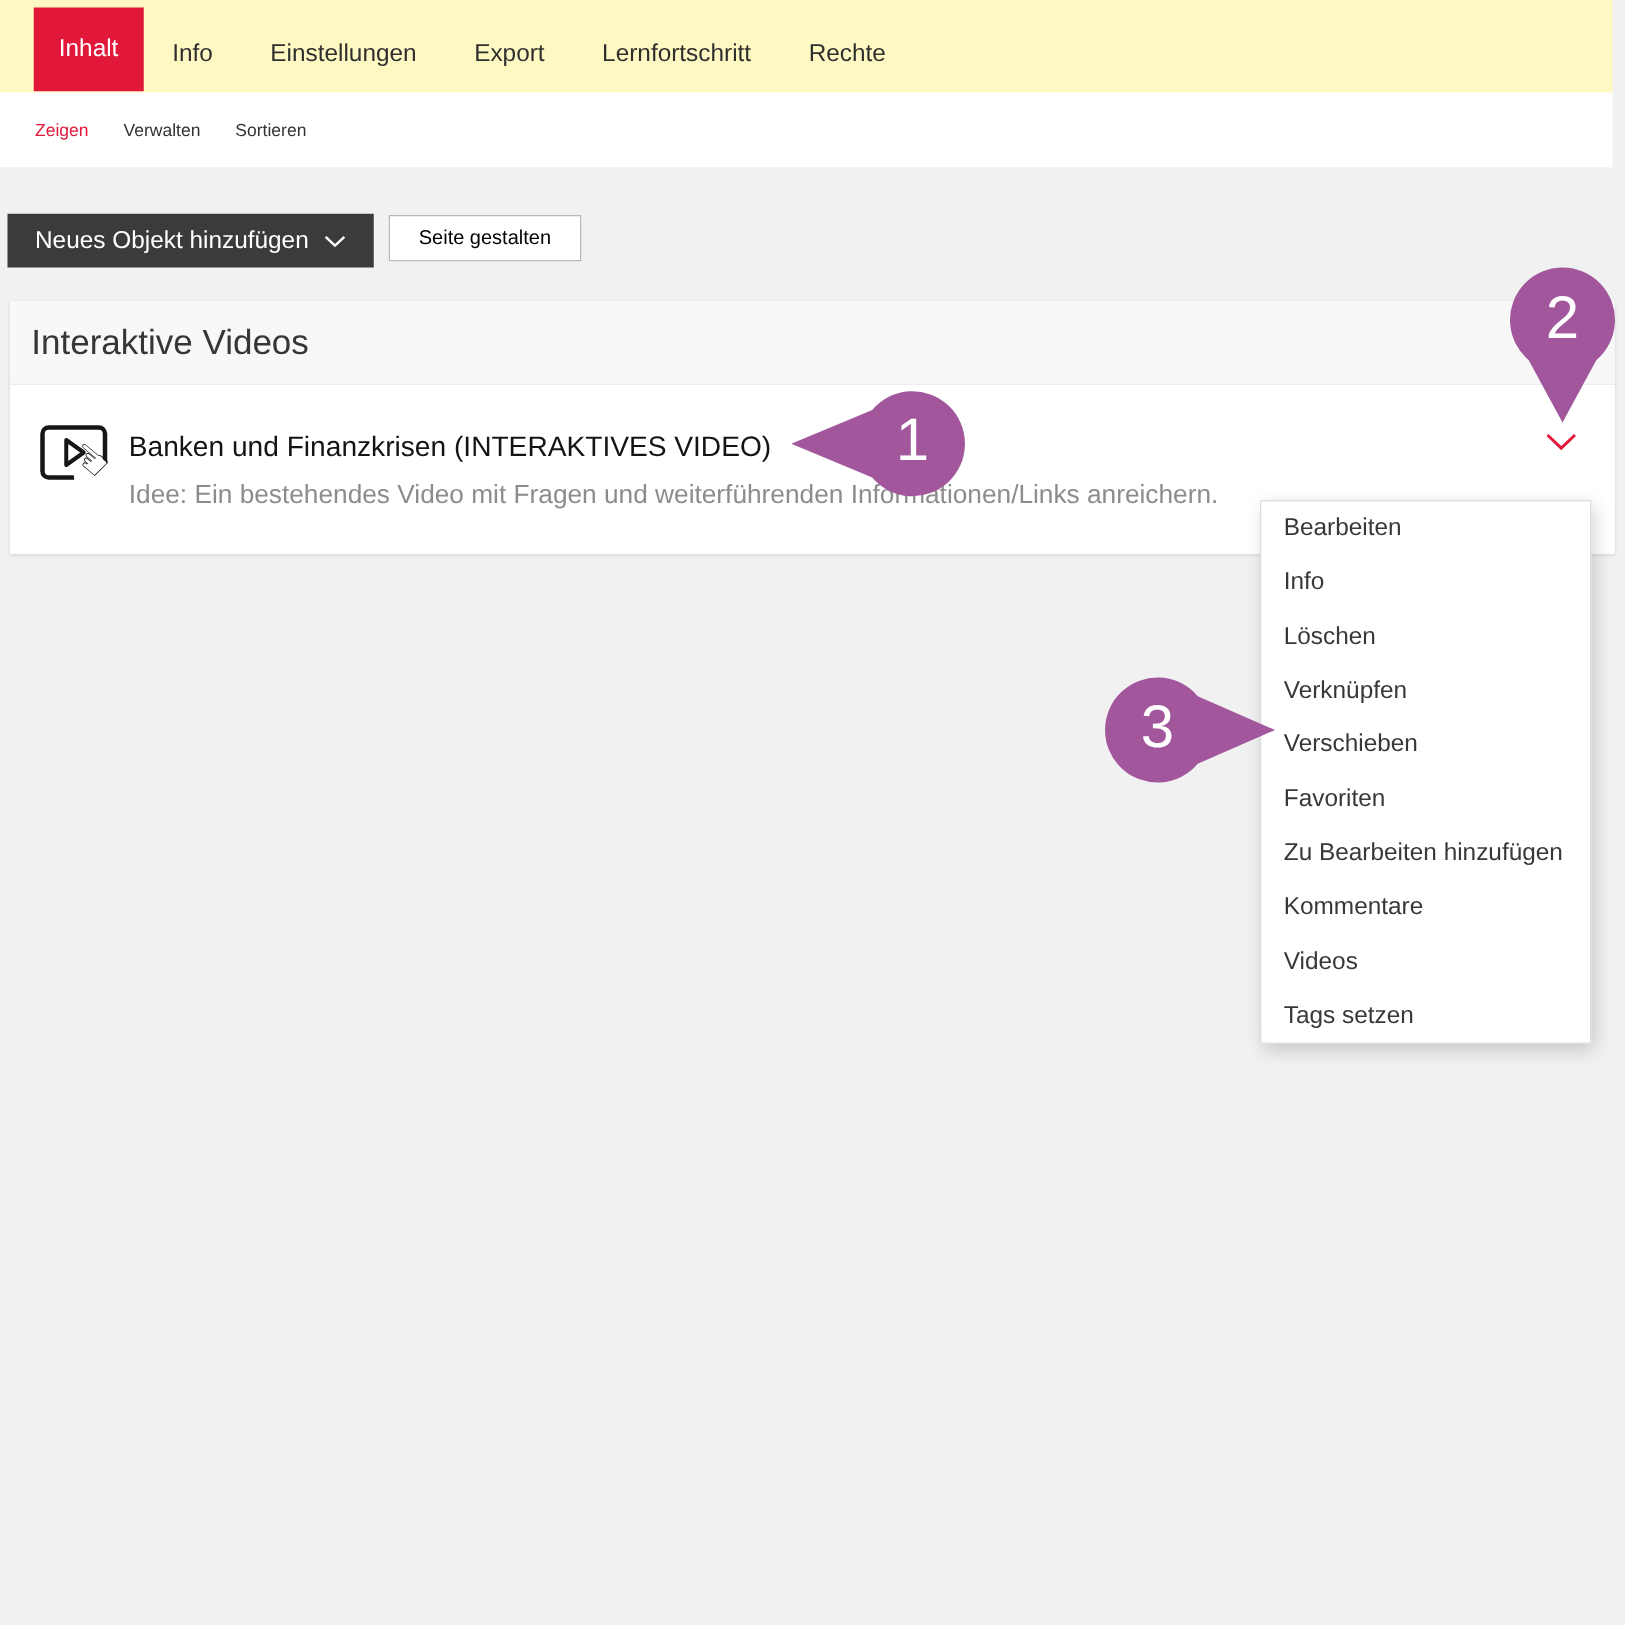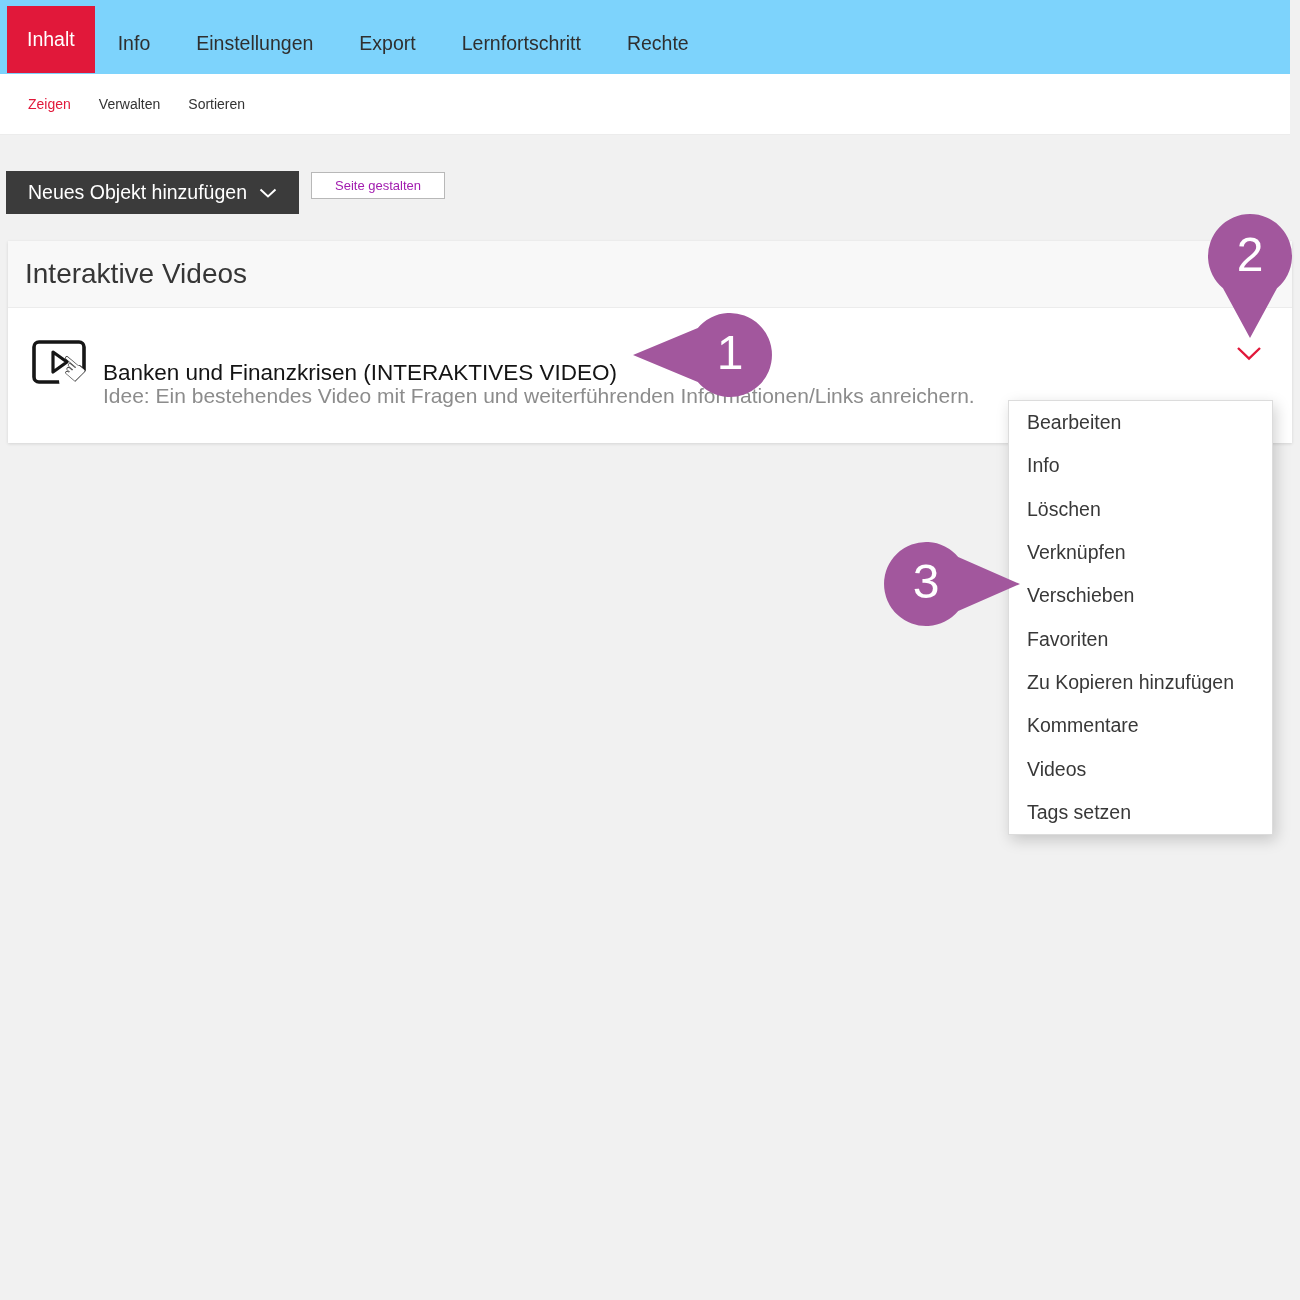--- a/index.html
+++ b/index.html
@@ -2,54 +2,54 @@
 <html><head>
 <meta charset="utf-8">
 <style>
   * { margin:0; padding:0; box-sizing:border-box; }
   html,body { width:1300px; height:1300px; }
   body { font-family:"Liberation Sans", sans-serif; background:#f1f1f1; overflow:hidden; }
   .screen { position:relative; width:1300px; height:1300px; background:#f1f1f1; }
 
   
   .row-tabs { position:absolute; left:0; top:0; width:1290px; height:87px;
-    background:#7dd3fc; border-bottom:1px solid #d8d8d8; display:flex; align-items:center; }
+    background:#fef9c3; border-bottom:1px solid #d8d8d8; display:flex; align-items:center;padding-left:20px; }
   .tab { font-size:19.5px; color:#2f2f2f; padding:0 23px; height:72px;
     display:flex; align-items:center; cursor:pointer; }
   .tab.active { background:#e1183a; color:#fff; height:67px; margin-left:7px;
     margin-top:6px; align-self:flex-start; padding:0 20px; }
 
   
   .row-subtabs { position:absolute; left:0; top:74px; width:1290px; height:61px;
     background:#fff; display:flex; align-items:center; padding-left:14px;
     border-bottom:1px solid #ececec; }
   .subtab { font-size:14px; color:#333; padding:0 14px; cursor:pointer; }
   .subtab.active { color:#e1183a; }
 
   
   .toolbar { position:absolute; left:6px; top:171px; display:flex; align-items:flex-start; gap:12px; }
   .btn-dark { background:#3b3b3b; color:#fff; height:43px; padding:0 22px;
     display:flex; align-items:center; gap:12px; font-size:19.5px; border:none; cursor:pointer; }
-  .btn-light { background:#fff; color:#a21caf; height:27px; margin-top:1px; padding:0 23px;
-    display:flex; align-items:center; font-size:13px; border:1px solid #b8b8b8; cursor:pointer; }
+  .btn-light { background:#fff; color:#000000; height:37px; margin-top:1px; padding:0 23px;
+    display:flex; align-items:center; font-size:16px; border:1px solid #b8b8b8; cursor:pointer; }
 
   
   .panel { position:absolute; left:8px; top:241px; width:1284px; background:#fff;
     box-shadow:0 1px 3px rgba(0,0,0,.12); z-index:5; }
   .panel-header { height:67px; background:#f8f8f8; border-bottom:1px solid #ececec;
     display:flex; align-items:center; padding-left:17px; }
   .panel-header h2 { font-size:28px; font-weight:400; color:#363636;text-align:right; }
   .item-row { position:relative; height:135px; background:#fff; }
 
   .obj-icon { position:absolute; left:22px; top:26px; width:64px; height:64px; }
   .obj-icon svg { position:absolute; left:0; top:0; }
   .hand { position:absolute; left:27px; top:17px; font-family:"DejaVu Sans", sans-serif;
     font-size:34px; color:#141414; transform:rotate(40deg); line-height:1; }
 
-  .item-title { position:absolute; left:95px; top:52px; font-size:22.5px; color:#141414;
+  .item-title { position:absolute; left:95px; top:37px; font-size:22.5px; color:#141414;
     white-space:nowrap; cursor:pointer; }
   .item-desc { position:absolute; left:95px; top:76px; font-size:21px; color:#8c8c8c;
     white-space:nowrap; }
   .actions-toggle { position:absolute; left:1228px; top:38px; width:28px; height:18px; cursor:pointer; }
 
   
   .menu { position:absolute; left:1008px; top:400px; width:265px; background:#fff;
     border:1px solid #dcdcdc; box-shadow:3px 5px 14px rgba(0,0,0,.18); z-index:20; }
   .menu-item { height:43.3px; display:flex; align-items:center; padding-left:18px;
     font-size:19.5px; color:#383838; cursor:pointer; }
@@ -119,21 +119,21 @@
     </div>
   </div>
 
   <div class="menu">
     <div class="menu-item">Bearbeiten</div>
     <div class="menu-item">Info</div>
     <div class="menu-item">Löschen</div>
     <div class="menu-item">Verknüpfen</div>
     <div class="menu-item">Verschieben</div>
     <div class="menu-item">Favoriten</div>
-    <div class="menu-item">Zu Kopieren hinzufügen</div>
+    <div class="menu-item">Zu Bearbeiten hinzufügen</div>
     <div class="menu-item">Kommentare</div>
     <div class="menu-item">Videos</div>
     <div class="menu-item">Tags setzen</div>
   </div>
 
   <svg class="pins" width="1300" height="1300" viewBox="0 0 1300 1300">
     <path d="M633,355 L697.8,328 A42,42 0 1 1 697.8,382 Z" fill="#a2579d"></path>
     <path d="M1250,338 L1223,288.2 A42,42 0 1 1 1277,288.2 Z" fill="#a2579d"></path>
     <path d="M1020,584 L958.2,611 A42,42 0 1 1 958.2,557 Z" fill="#a2579d"></path>
   </svg>

